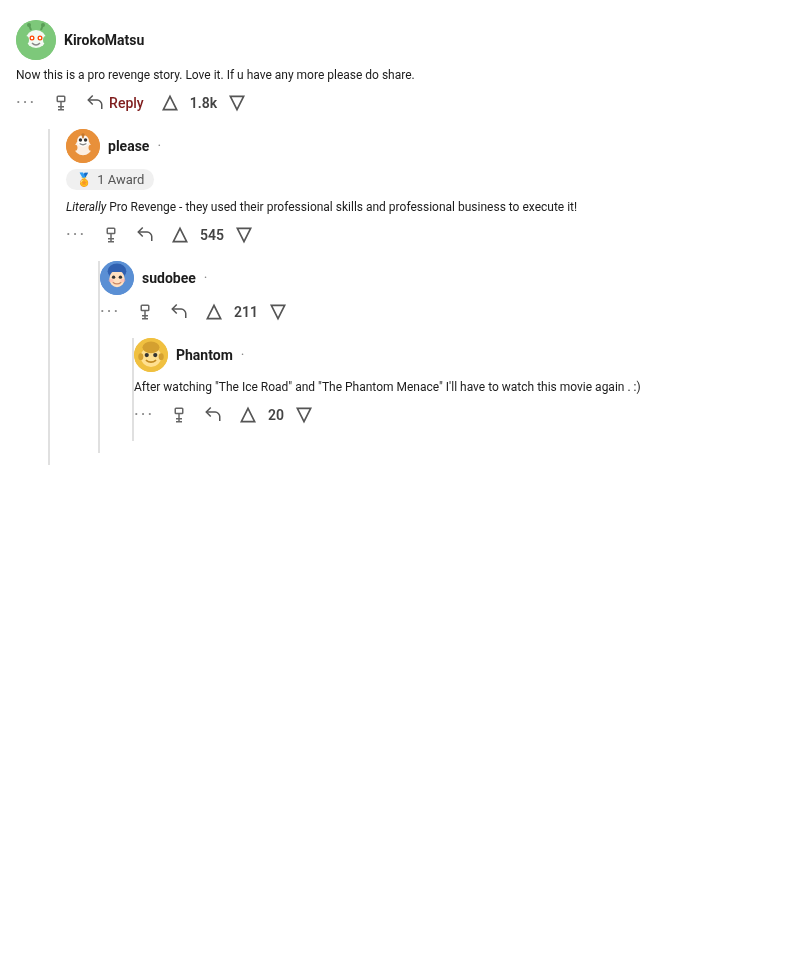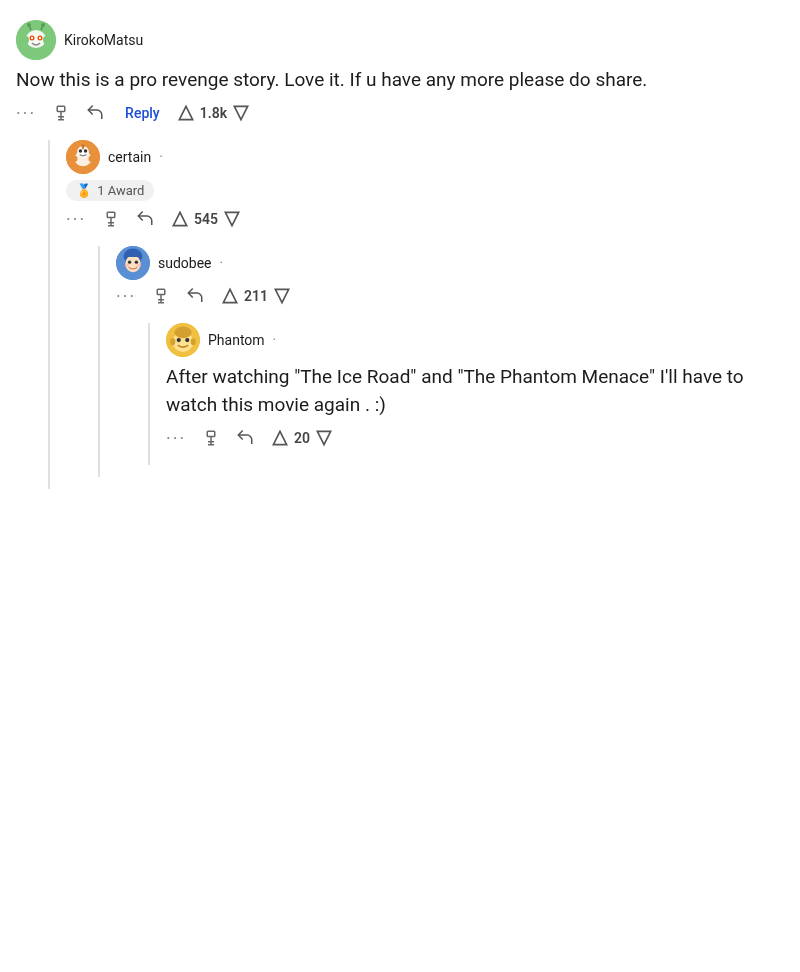--- a/index.html
+++ b/index.html
@@ -37,31 +37,31 @@
       overflow: hidden;
     }
 
     .avatar-sm {
       width: 34px;
       height: 34px;
     }
 
     .username {
       font-size: 14px;
-      font-weight: 400;
+      font-weight: 700;
       color: #1c1c1c;
     }
 
     .dot {
       font-size: 14px;
       color: #888;
     }
 
     .comment-body {
-      font-size: 19px;
+      font-size: 12px;
       line-height: 1.5;
       color: #1c1c1c;
       margin-bottom: 8px;
     }
 
     .comment-body em {
       font-style: italic;
     }
 
     .award-badge {
@@ -87,36 +87,36 @@
     .action-dots {
       font-size: 18px;
       color: #888;
       cursor: pointer;
       letter-spacing: 2px;
     }
 
     .action-btn {
       display: flex;
       align-items: center;
-      gap: 21px;
+      gap: 5px;
       font-size: 14px;
-      color: #1d4ed8;
+      color: #7f1d1d;
       cursor: pointer;
       font-weight: 500;
     }
 
     .action-btn svg {
       width: 18px;
       height: 18px;
     }
 
     .vote-group {
       display: flex;
       align-items: center;
-      gap: 4px;
+      gap: 10px;
     }
 
     .vote-count {
       font-size: 14px;
       font-weight: 600;
       color: #444;
     }
 
     .vote-up, .vote-down {
       cursor: pointer;
@@ -127,21 +127,20 @@
     .nested-1 {
       margin-left: 32px;
       border-left: 2px solid #e0e0e0;
       padding-left: 16px;
       margin-top: 12px;
     }
 
     .nested-2 {
       margin-left: 32px;
       border-left: 2px solid #e0e0e0;
-      padding-left: 16px;
       margin-top: 12px;
     }
 
     
     .avatar-kiro {
       background: #7dc87a;
       position: relative;
     }
 
     .avatar-lcm {
@@ -238,29 +237,30 @@
 
             <path d="M 16 17 Q 20 20 24 17" stroke="#888" stroke-width="1.5" fill="none"></path>
 
             <ellipse cx="11" cy="22" rx="2.5" ry="3.5" fill="#e8903a"></ellipse>
             <ellipse cx="29" cy="22" rx="2.5" ry="3.5" fill="#e8903a"></ellipse>
 
             <circle cx="20" cy="7" r="2" fill="#c47830"></circle>
             <line x1="20" y1="7" x2="20" y2="11" stroke="#c47830" stroke-width="2"></line>
           </svg>
         </div>
-        <span class="username">certain</span>
+        <span class="username">please</span>
         <span class="dot">·</span>
       </div>
 
       <div class="award-badge">
         <span>🏅</span>
         <span>1 Award</span>
       </div>
 
+      <div class="comment-body"><em>Literally</em> Pro Revenge - they used their professional skills and professional business to execute it!</div>
 
       <div class="action-bar">
         <span class="action-dots">···</span>
         <div class="action-btn">
           <svg viewBox="0 0 24 24" fill="none" stroke="#666" stroke-width="2">
             <rect x="7" y="3" width="10" height="7" rx="1"></rect>
             <path d="M12 10 L12 21"></path>
             <path d="M8 17 L16 17"></path>
             <path d="M8 21 L16 21"></path>
           </svg>

